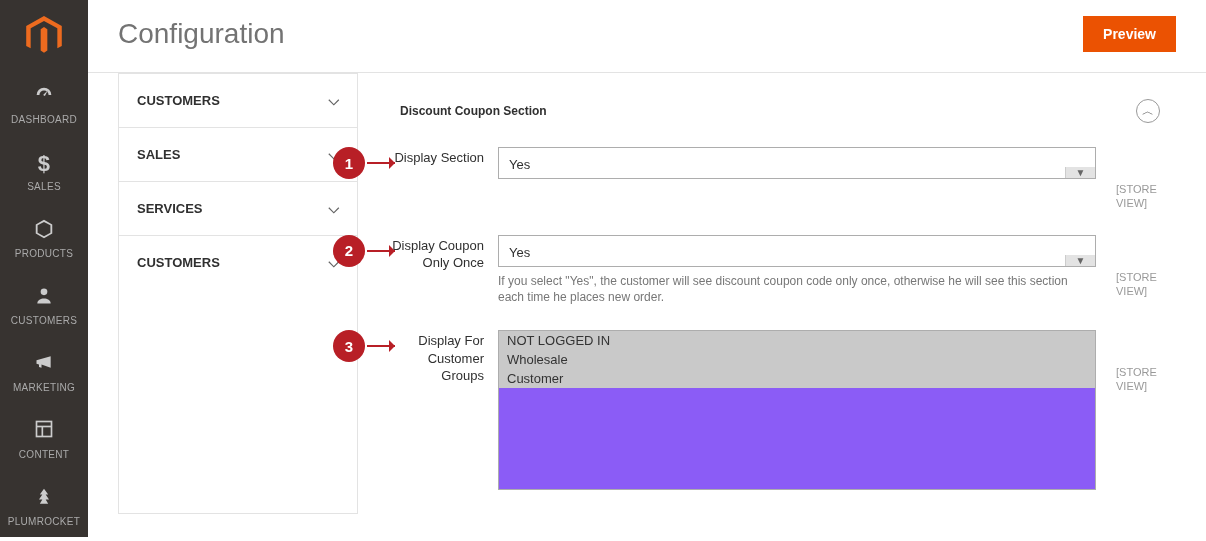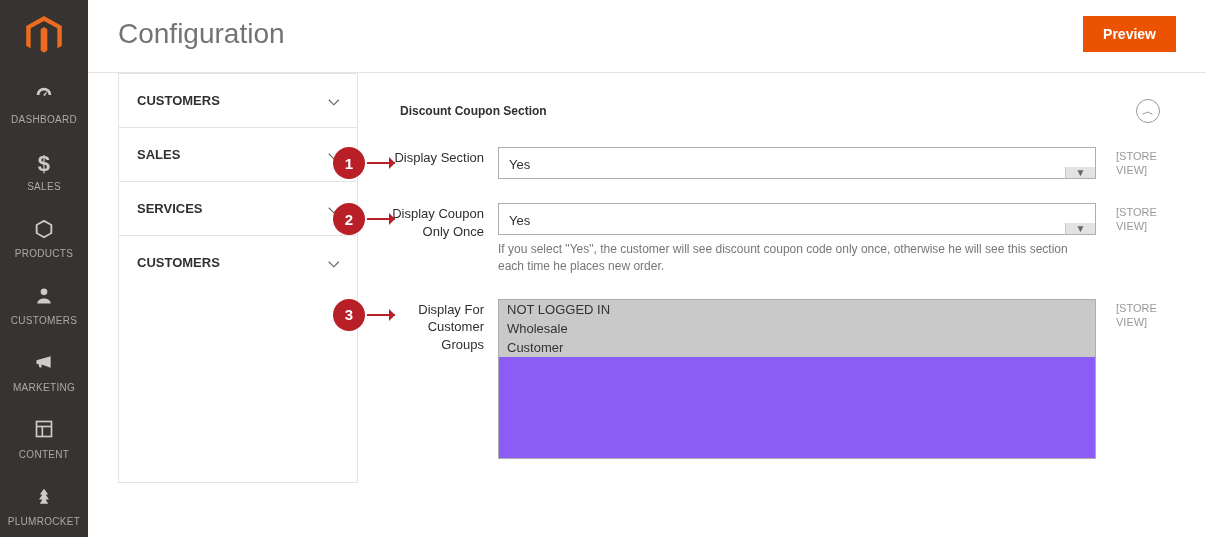--- a/index.html
+++ b/index.html
@@ -61,21 +61,21 @@
       content: ""; position:absolute; left:0; top:3px; width: 28px; height:2px; background:#b81f26;
     }
     .arrow::after {
       content:""; position:absolute; right:0; top:-2px;
       border: 6px solid transparent; border-left-color:#b81f26;
     }
     .callout-wrap { position: relative; width: 0; height: 32px; }
 
     .label-col { width: 110px; text-align: right; padding-right: 14px; padding-top: 2px; font-size: 13px; color:#303030; line-height: 1.35; }
     .input-col { flex: 1; }
-    .scope-col { width: 64px; text-align: left; color: #999; font-size: 11px; line-height: 1.3; padding-left: 20px; padding-top:2px;}
+    .scope-col { width: 64px; text-align: left; color: #999; font-size: 11px; line-height: 1.3; padding-left: 20px; padding-top:2px;margin-top:33px;}
 
     .select-like {
       display:flex; align-items:flex-end; border:1px solid #adadad; height:32px; background:#fff;
     }
     .select-val { flex:1; padding: 6px 10px; font-size:13px; color:#303030; }
     .select-arrow {
       width: 30px; background:#e3e3e3; border-left:1px solid #ccc;
       display:flex; align-items:center; justify-content:center; color:#666; font-size:10px; cursor:pointer;
     }
     .hint { font-size: 12px; color: #777; margin-top: 6px; line-height: 1.4; }

